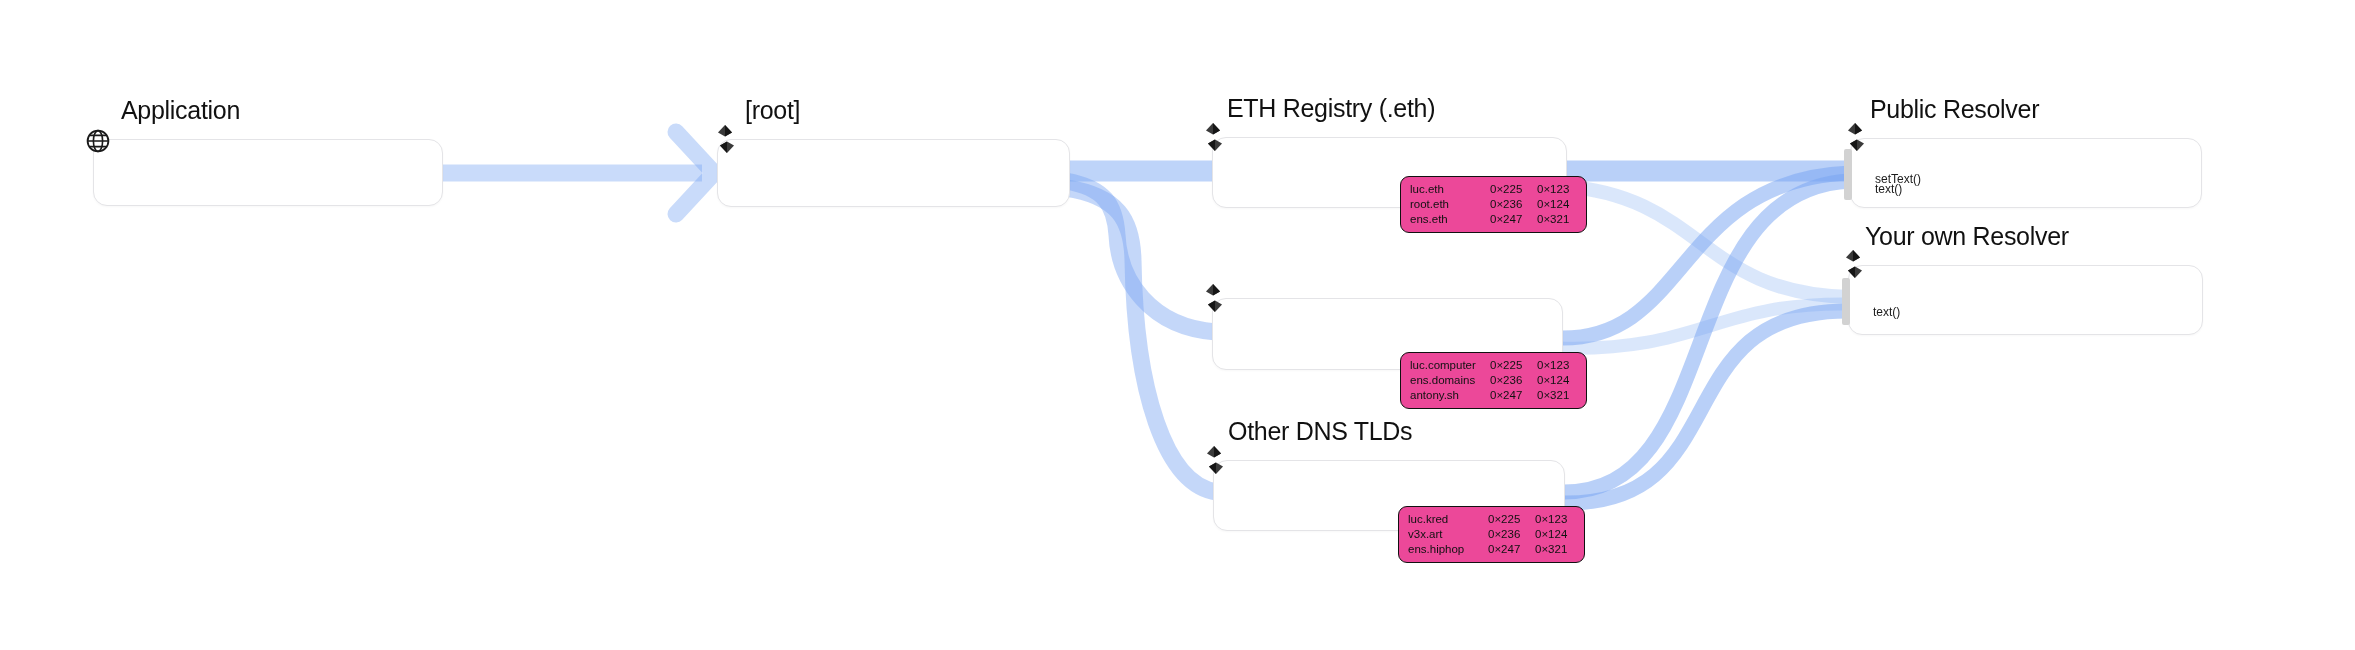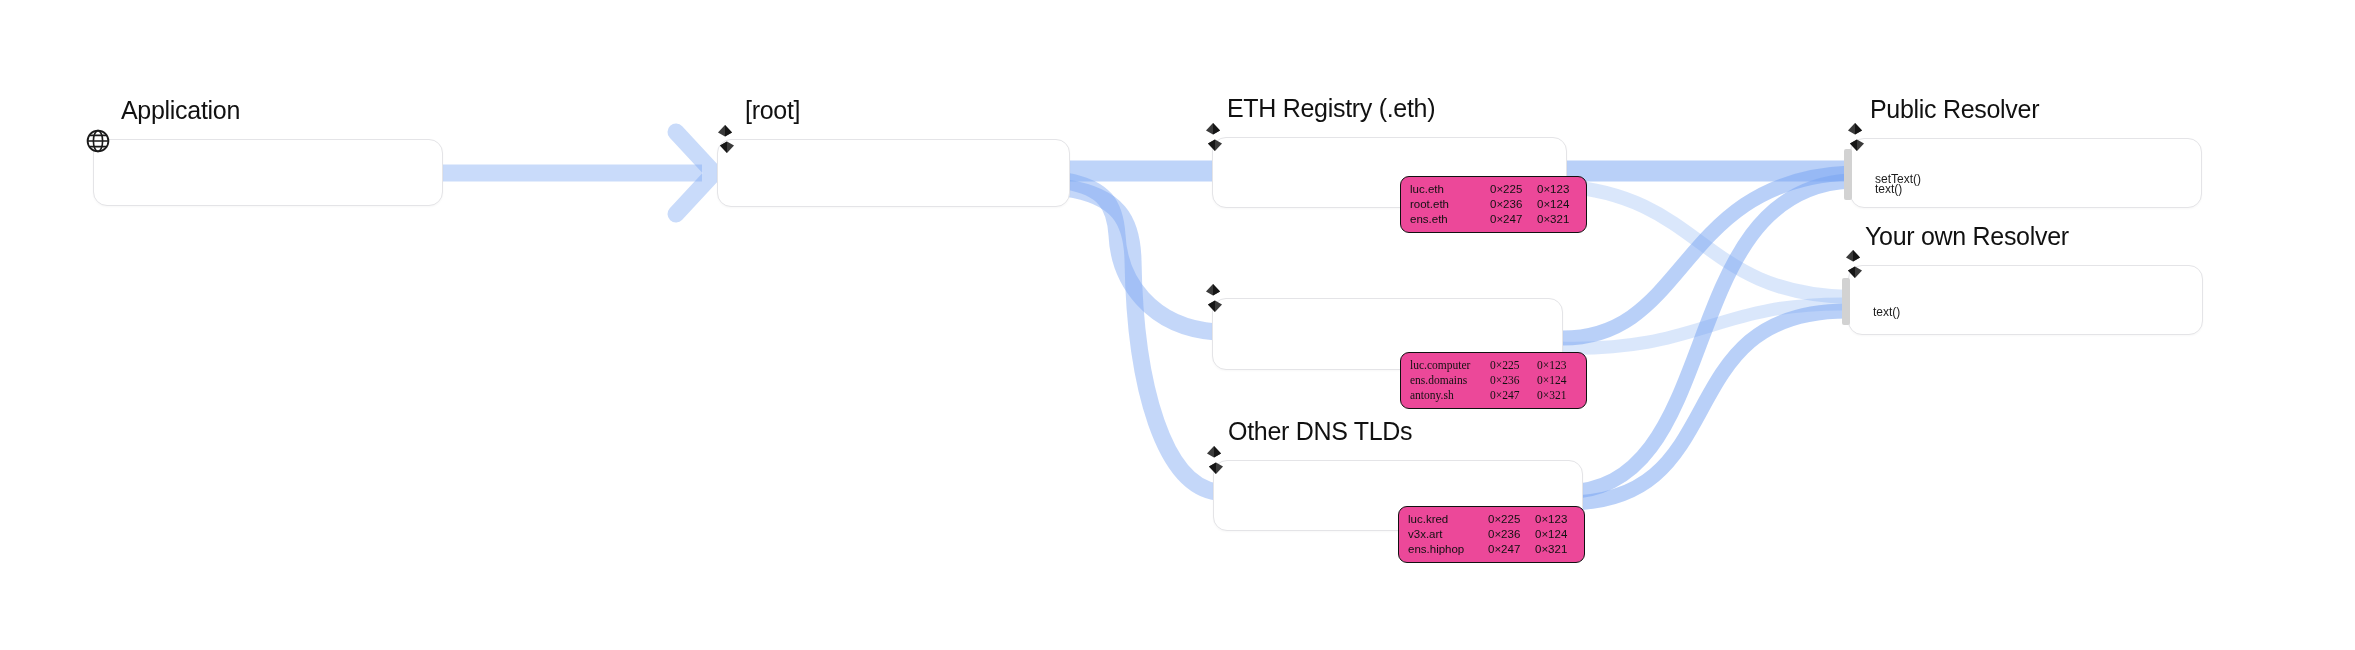--- a/index.html
+++ b/index.html
@@ -127,40 +127,40 @@
         <g transform="translate(-1,0)">
             <polygon points="10,1 17,8.5 10,12.5 3,8.5" fill="#3a3a3a"></polygon>
             <polygon points="10,1 17,8.5 10,12.5" fill="#161616"></polygon>
           </g>
         <g transform="translate(1,0)">
             <polygon points="10,17.5 17,21.5 10,29 3,21.5" fill="#3a3a3a"></polygon>
             <polygon points="10,17.5 3,21.5 10,29" fill="#161616"></polygon>
           </g>
       </svg>
     </span>
-    <div class="mini-table" style="left:188px;top:54px;font-family:Liberation Serif, serif;">
+    <div class="mini-table" style="left:188px;top:54px;">
       <div class="trow">
           <span class="tc1">luc.computer</span>
           <span class="tc2">0×225</span>
           <span class="tc3">0×123</span>
         </div>
       <div class="trow">
           <span class="tc1">ens.domains</span>
           <span class="tc2">0×236</span>
           <span class="tc3">0×124</span>
         </div>
       <div class="trow">
           <span class="tc1">antony.sh</span>
           <span class="tc2">0×247</span>
           <span class="tc3">0×321</span>
         </div>
     </div>
   </div>
 
-  <div class="node" style="left:1213px;top:460px;width:352px;height:71px;padding-left:18px;">
+  <div class="node" style="left:1213px;top:460px;width:352px;height:71px;">
     <div class="node-title" style="left:15px;">Other DNS TLDs</div>
     <div class="box"></div>
     <span class="icon-wrap" style="left:-8px;top:-15px;width:20px;height:30px;">
       <svg width="20" height="30" viewBox="0 0 20 30">
         <g transform="translate(-1,0)">
             <polygon points="10,1 17,8.5 10,12.5 3,8.5" fill="#3a3a3a"></polygon>
             <polygon points="10,1 17,8.5 10,12.5" fill="#161616"></polygon>
           </g>
         <g transform="translate(1,0)">
             <polygon points="10,17.5 17,21.5 10,29 3,21.5" fill="#3a3a3a"></polygon>

